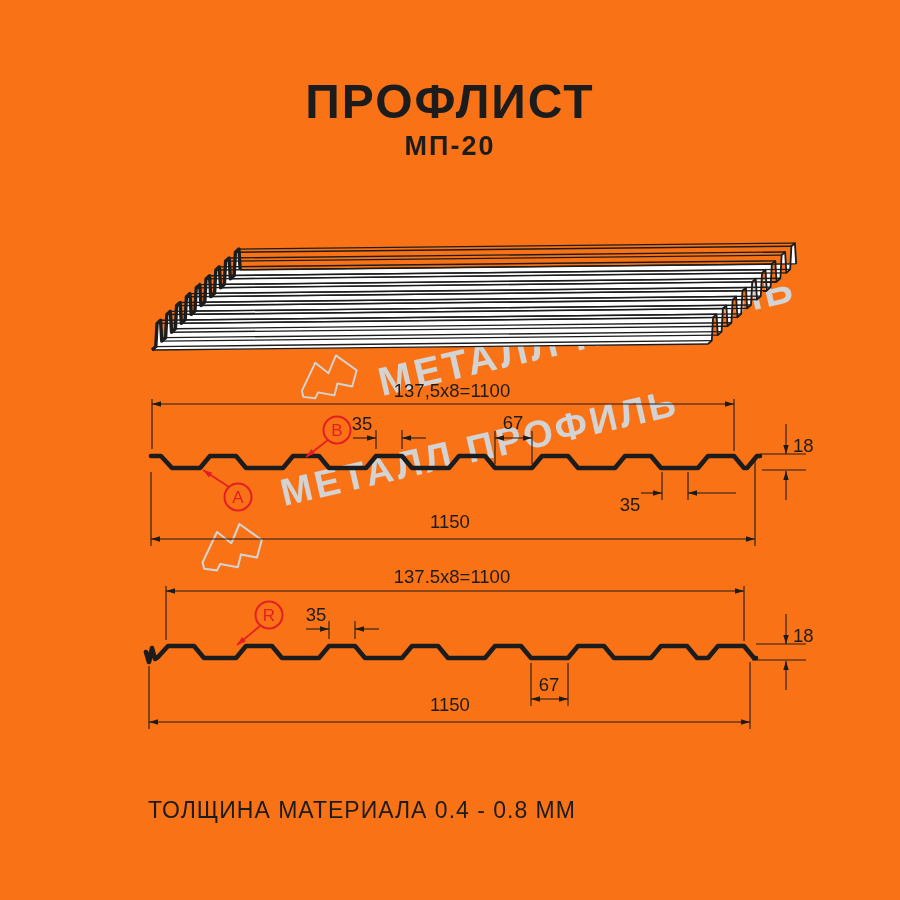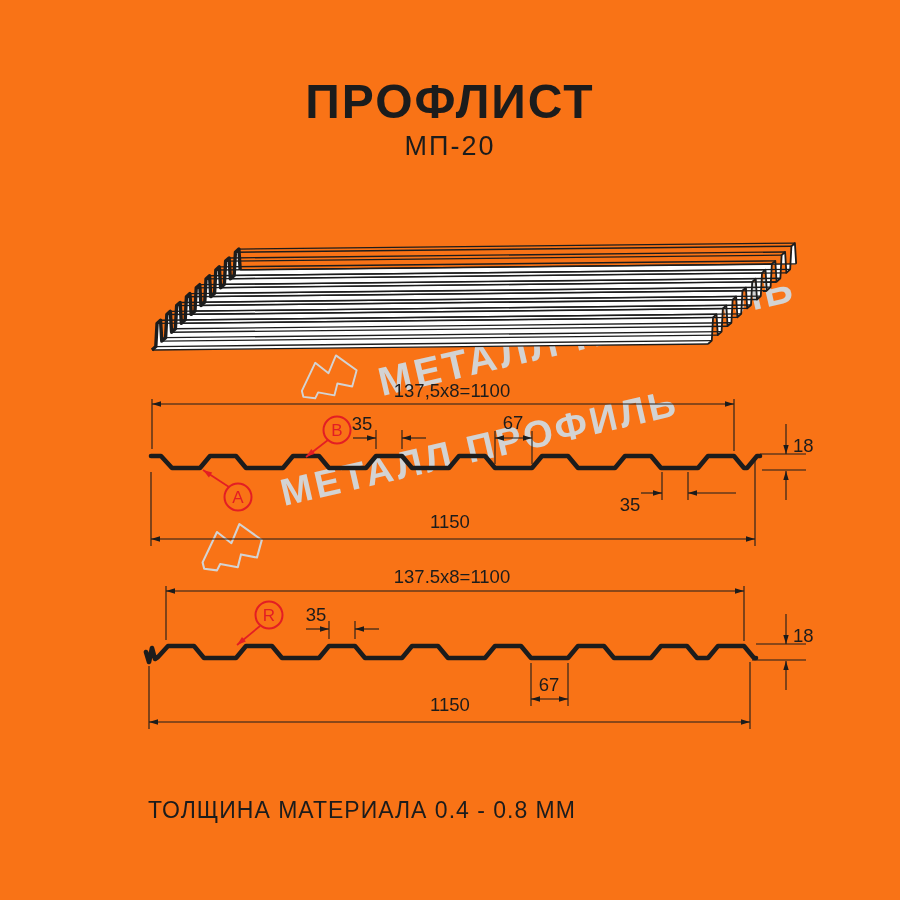--- a/index.html
+++ b/index.html
@@ -1,21 +1,21 @@
 <!DOCTYPE html>
 <html><head>
 <meta charset="utf-8">
 <style>
   html,body{margin:0;padding:0;background:#ffffff;}
   #stage{position:relative;width:900px;height:900px;background:#f97316;overflow:hidden;
          font-family:"Liberation Sans","DejaVu Sans",sans-serif;color:#1c1c1c;}
   .title{position:absolute;left:0;top:74px;width:900px;text-align:center;
          font-size:48px;font-weight:700;letter-spacing:2px;}
   .subtitle{position:absolute;left:0;top:131px;width:900px;text-align:center;
-         font-size:27px;font-weight:400;letter-spacing:2px;}
+         font-size:27px;font-weight:700;letter-spacing:2px;}
   .footer{position:absolute;left:0;top:797px;width:724px;text-align:center;
          font-size:23px;font-weight:400;letter-spacing:1px;}
   svg{position:absolute;left:0;top:0;}
   svg text{font-family:"Liberation Sans","DejaVu Sans",sans-serif;}
 </style>
 </head>
 <body>
 
 <div id="stage">
   <div class="title">ПРОФЛИСТ</div>

